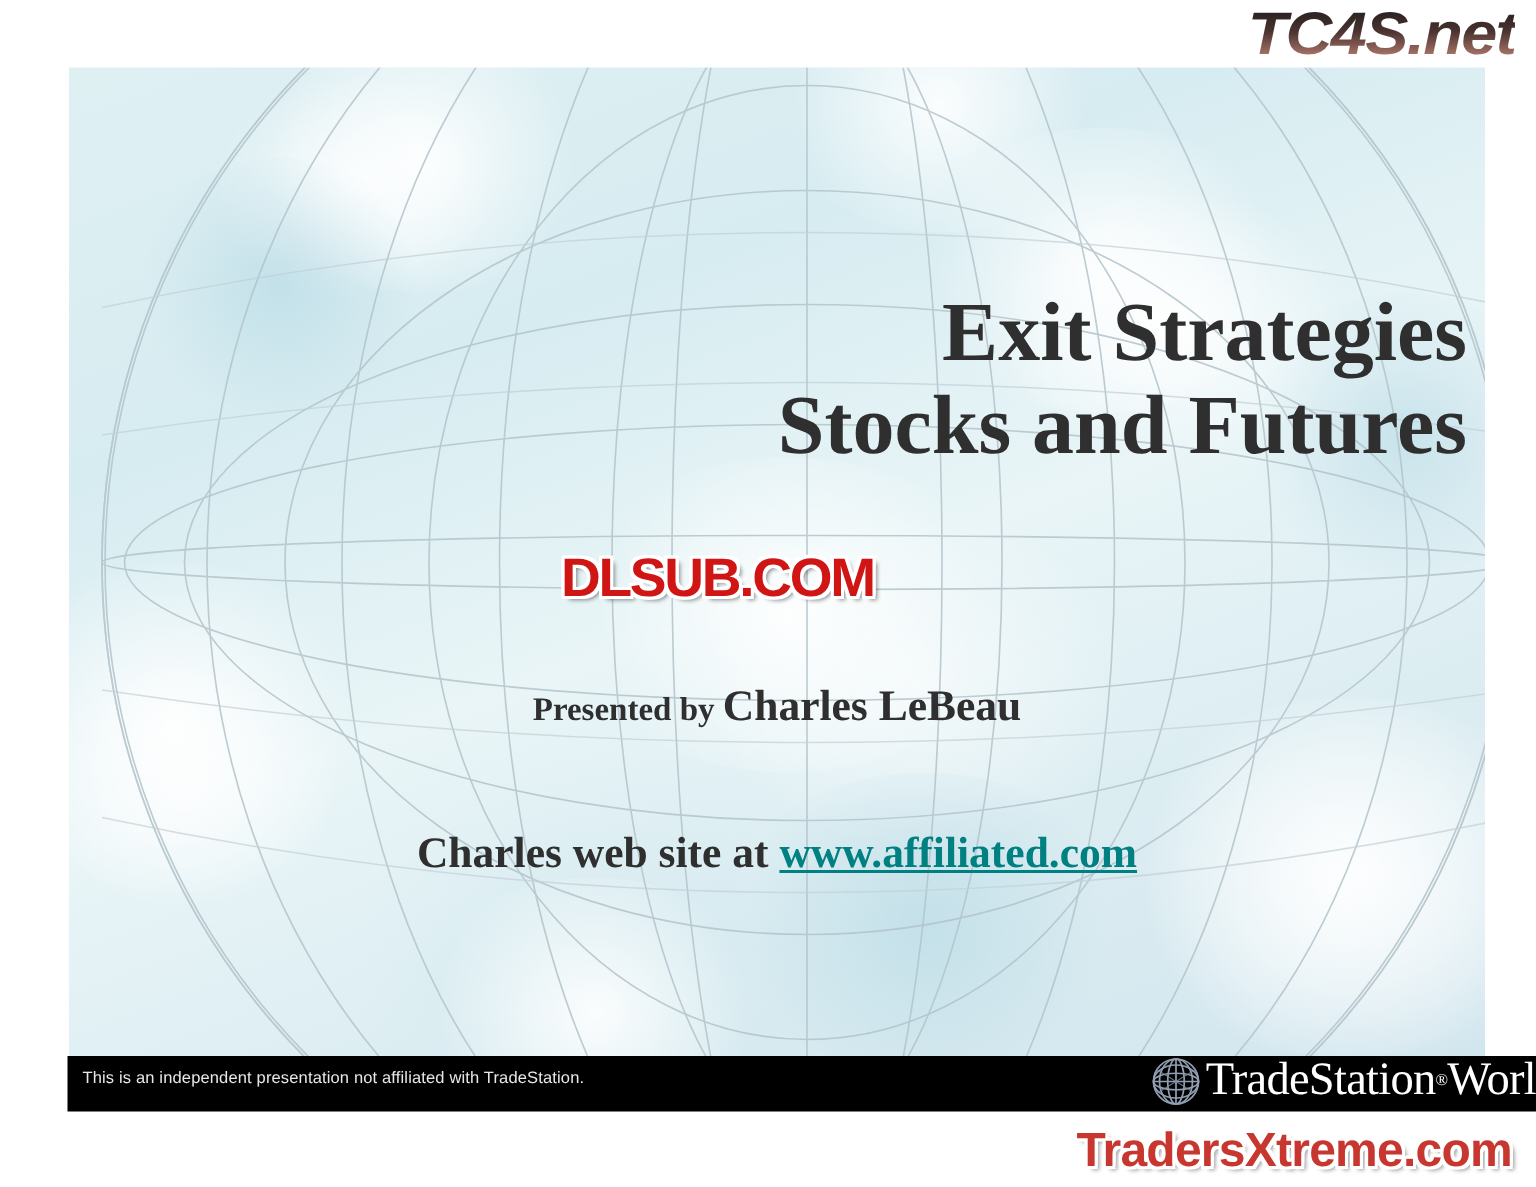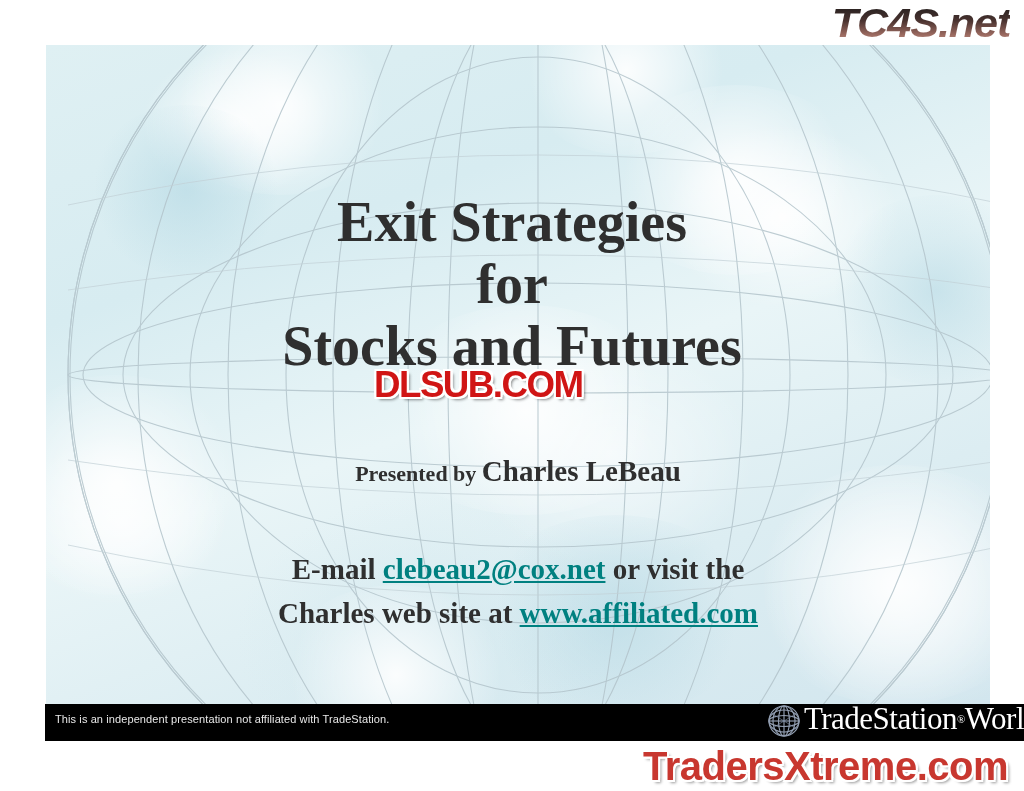--- a/index.html
+++ b/index.html
@@ -79,20 +79,21 @@
     font-size: 56px;
     line-height: 62px;
     letter-spacing: 0px;
     white-space: nowrap;
   }
   #title-block {
     position: absolute;
     left: 0;
     top: 146px;
     width: 932px;
+    text-align: right;
   }
   #presenter {
     position: absolute;
     left: 0;
     top: 410px;
     width: 944px;
     color: #2f2f2f;
     font-family: "Liberation Serif", serif;
     font-weight: bold;
     white-space: nowrap;
@@ -209,21 +210,21 @@
        0   -2px 0 #ffffff,  0    2px 0 #ffffff,
        3px  3px 3px rgba(0,0,0,0.45);
   }
 
   #wm-bottom {
     position: absolute;
     right: 16px;
     top: 748px;
     font-family: "Liberation Sans", sans-serif;
     font-weight: bold;
-    font-size: 40px;
+    font-size: 32px;
     line-height: 36px;
     letter-spacing: -0.5px;
     white-space: nowrap;
     color: #c8372f;
     text-shadow:
       -2px -2px 0 #ffffff,  2px -2px 0 #ffffff,
       -2px  2px 0 #ffffff,  2px  2px 0 #ffffff,
       -2px  0   0 #ffffff,  2px  0   0 #ffffff,
        0   -2px 0 #ffffff,  0    2px 0 #ffffff,
        3px  3px 3px rgba(0,0,0,0.4);
@@ -281,32 +282,28 @@
         <path d="M 22 500 Q 492 600 962 500"></path>
         <path d="M 22 245 Q 492 175 962 245"></path>
         <path d="M 22 415 Q 492 485 962 415"></path>
       </g>
     </svg>
 
     <div id="slide-text">
 
       <div id="title-block">
         <div class="title-line">Exit Strategies</div>
-        <div class="title-line">for</div>
         <div class="title-line">Stocks and Futures</div>
       </div>
 
       <div id="presenter">
         <span class="small">Presented by </span><span class="big">Charles LeBeau</span>
       </div>
 
       <div id="contact">
-        <div>
-          <span>E-mail </span><span class="link">clebeau2@cox.net</span><span>  or visit the</span>
-        </div>
         <div>
           <span>Charles web site at </span><span class="link">www.affiliated.com</span>
         </div>
       </div>
 
     </div>
   </div>
 
   <div id="footer-bar">
     <div id="disclaimer">This is an independent presentation not affiliated with TradeStation.</div>

